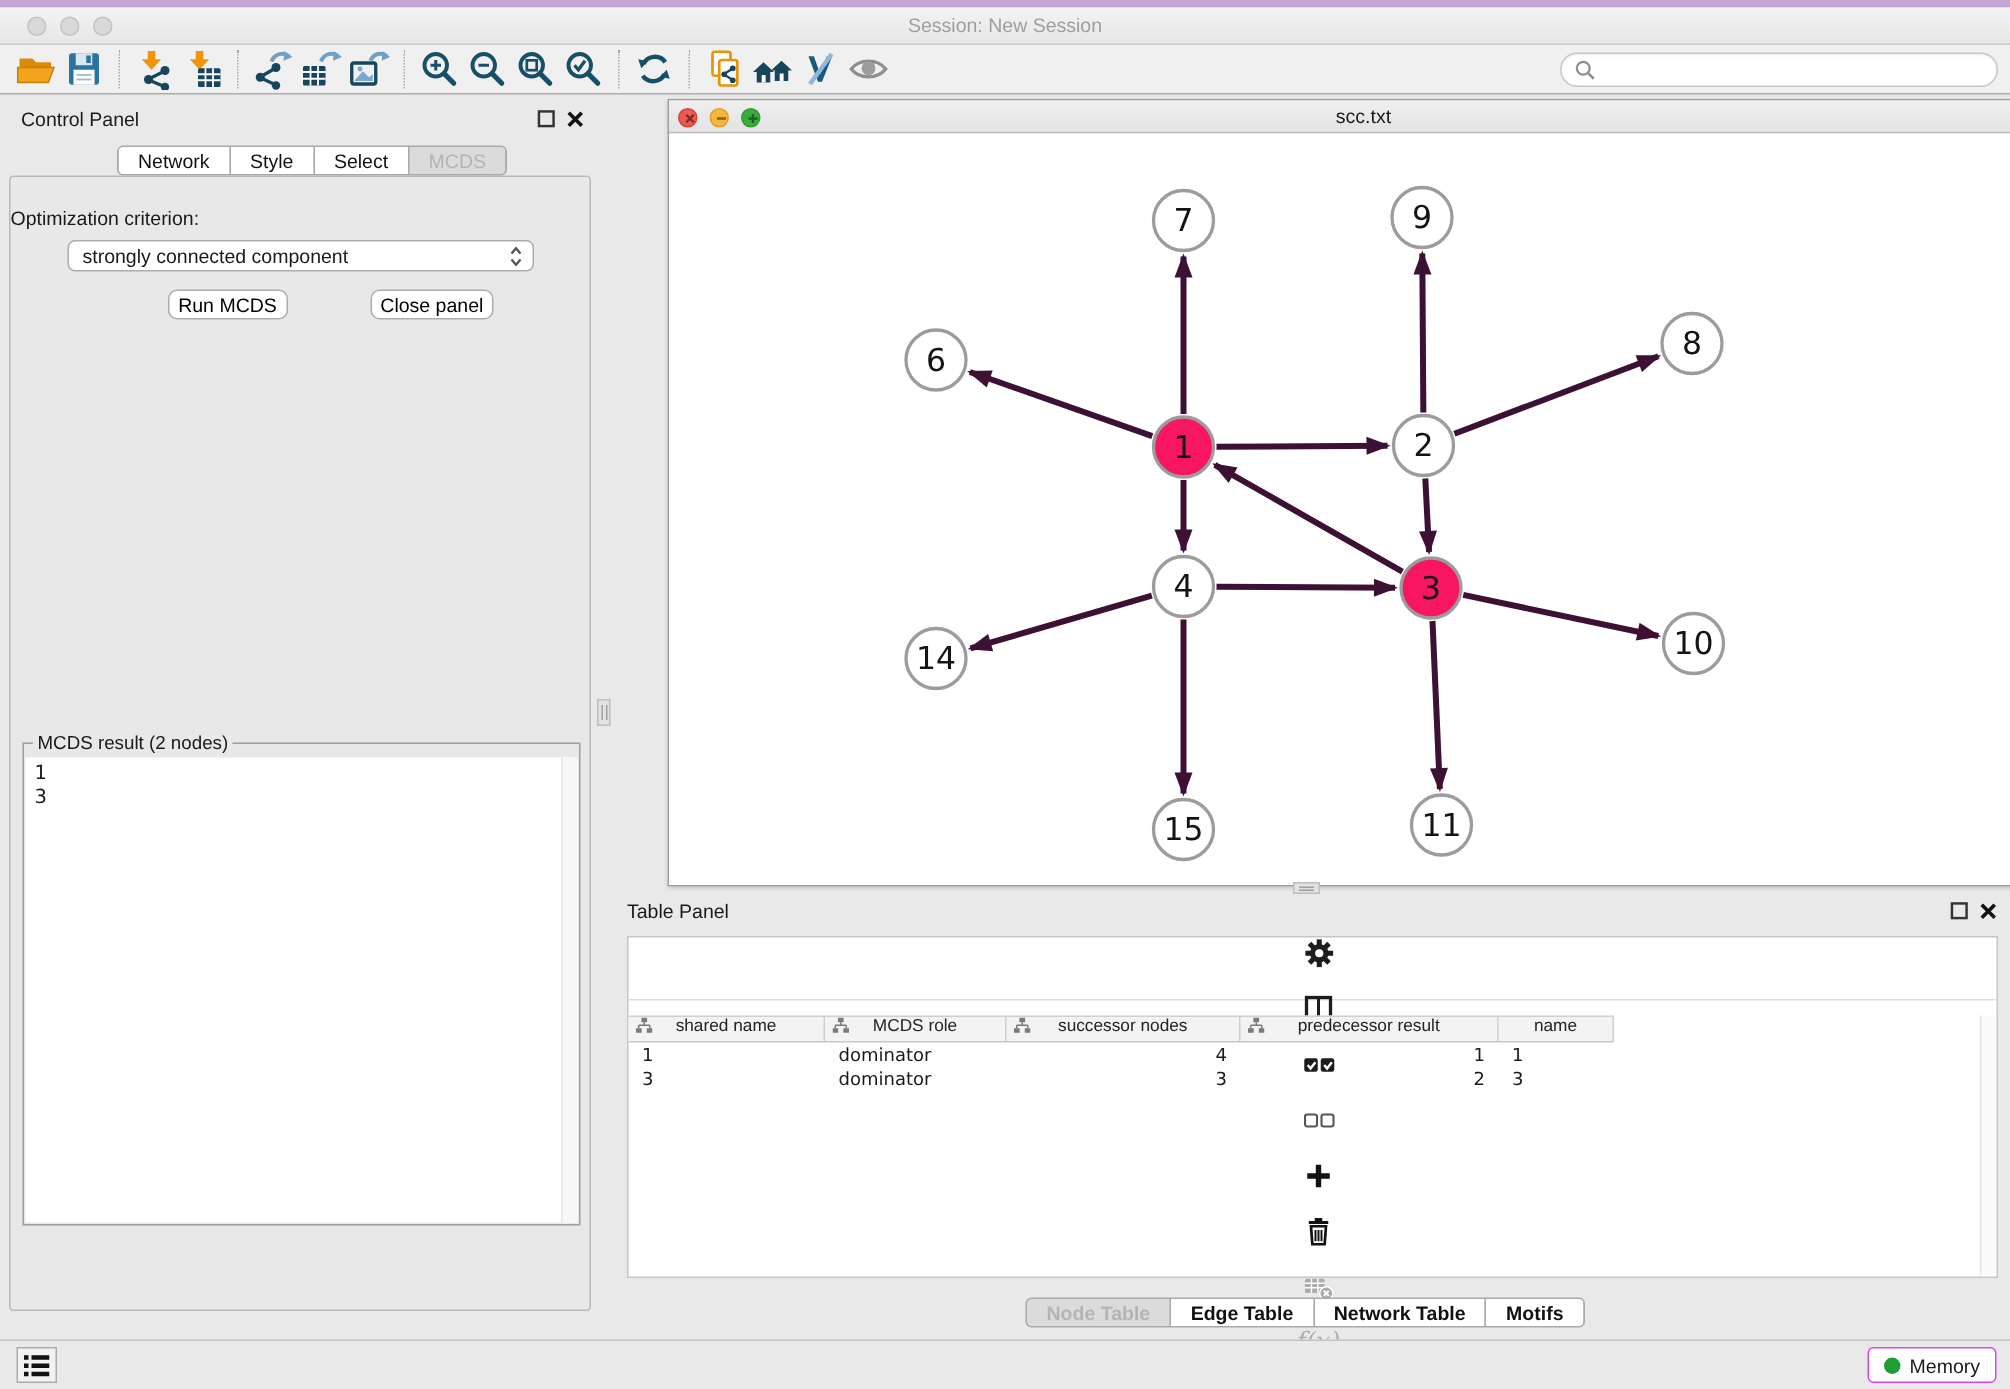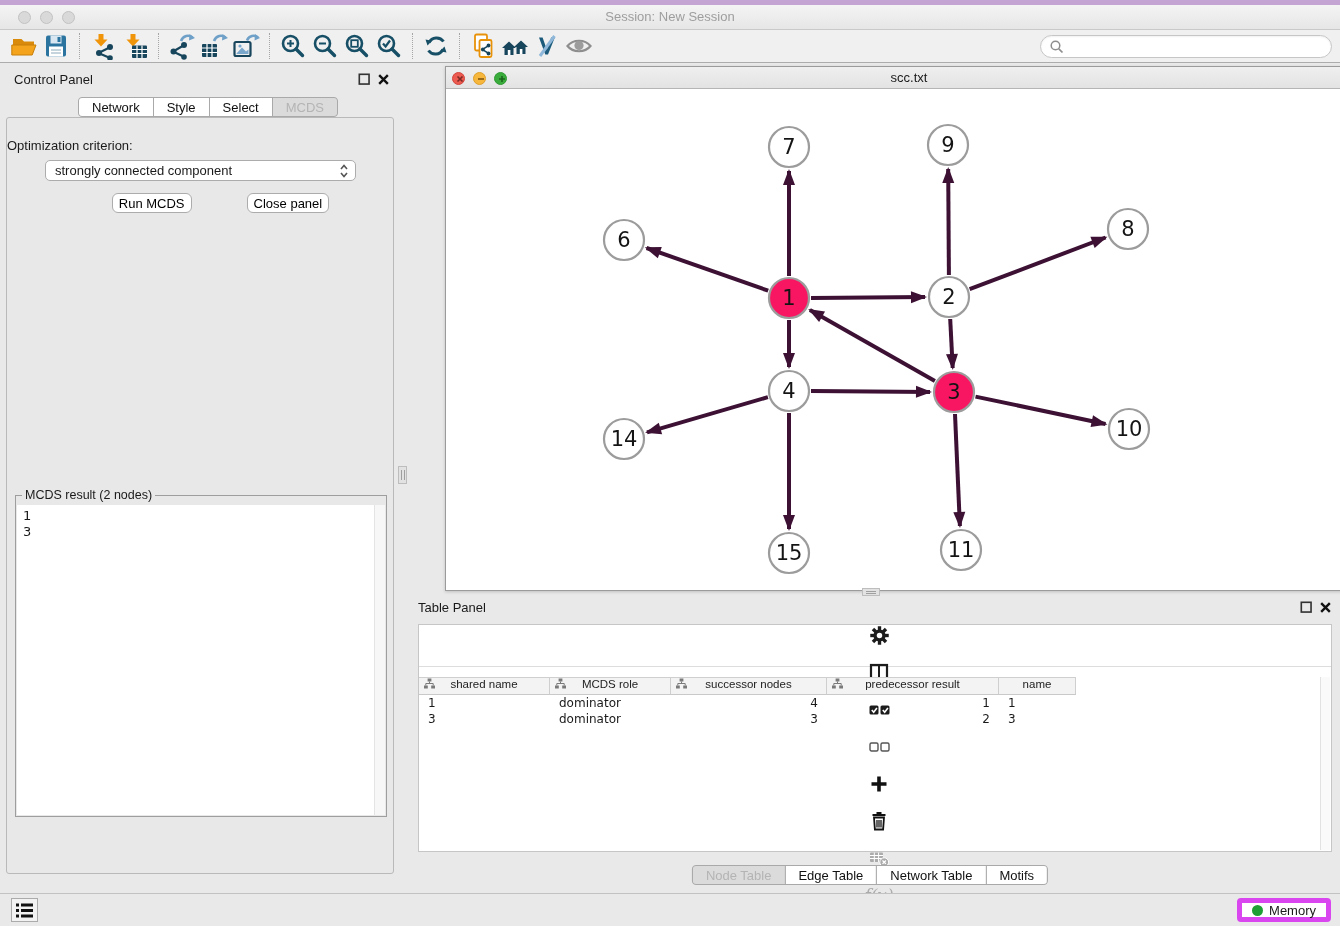--- a/index.html
+++ b/index.html
@@ -102,21 +102,21 @@
   .td-right { text-align:right; padding-right:9px; }
   .tbl-scroll { position:absolute; right:1px; top:52px; bottom:1px; width:10px;
     background:#FAFAFA; border-left:1px solid #E2E2E2; }
   #table-tabs { left:50%; transform:translateX(-50%); top:268px; }
   
   .statusbar { position:absolute; left:0; top:893px; width:1340px; height:33px;
     background:#E9E9E9; border-top:1px solid #C2C2C2; }
   .status-list-btn { position:absolute; left:11px; top:4px; width:27px; height:24px;
     background:#F2F2F2; border:1px solid #ABABAB; display:flex; align-items:center; justify-content:center; }
   .memory-btn { position:absolute; right:9px; top:4px; height:24px; background:#FFF;
-    border:5px solid #d946ef; border-radius:4px; display:flex; align-items:center;
+    border:1px solid #d946ef; border-radius:4px; display:flex; align-items:center;
     gap:6px; padding:0 10px; font-size:13px; }
   .mem-dot { width:11px; height:11px; border-radius:50%; background:#1E9E34; }
 </style>
 </head>
 <body>
 
 <div class="screen">
 
   <div class="desktop-strip"></div>
   <div class="titlebar">
@@ -536,21 +536,21 @@
           <div class="tbl-row">
             <div class="td-cell td-left" style="width: 131px;">3</div>
             <div class="td-cell td-left" style="width: 121px;">dominator</div>
             <div class="td-cell td-right" style="width: 156px;">3</div>
             <div class="td-cell td-right" style="width: 172px;">2</div>
             <div class="td-cell td-left" style="width: 77px;">3</div>
           </div>
         </div>
       <div class="tbl-scroll"></div>
     </div>
-    <div class="seg-tabs" id="table-tabs" style="position:absolute;">
+    <div class="seg-tabs" id="table-tabs" style="position:absolute;font-weight:bold;">
         <span class="seg selected">Node Table</span>
         <span class="seg">Edge Table</span>
         <span class="seg">Network Table</span>
         <span class="seg">Motifs</span>
       </div>
   </div>
 
   <div class="statusbar">
     <span class="status-list-btn">
       <svg width="17" height="15" viewBox="0 0 17 15">

